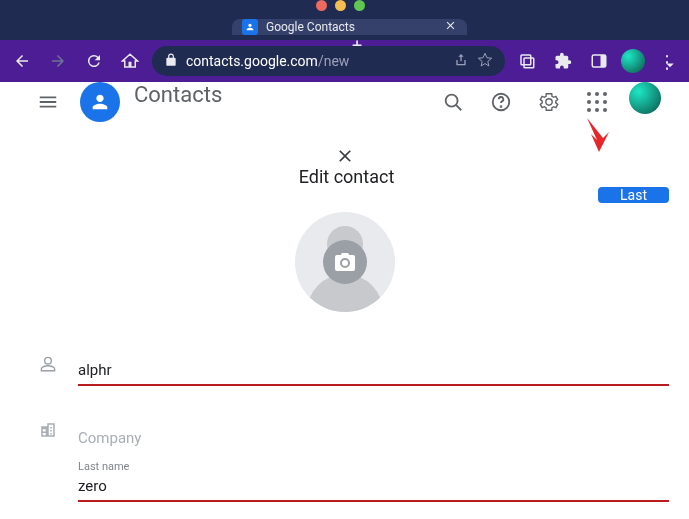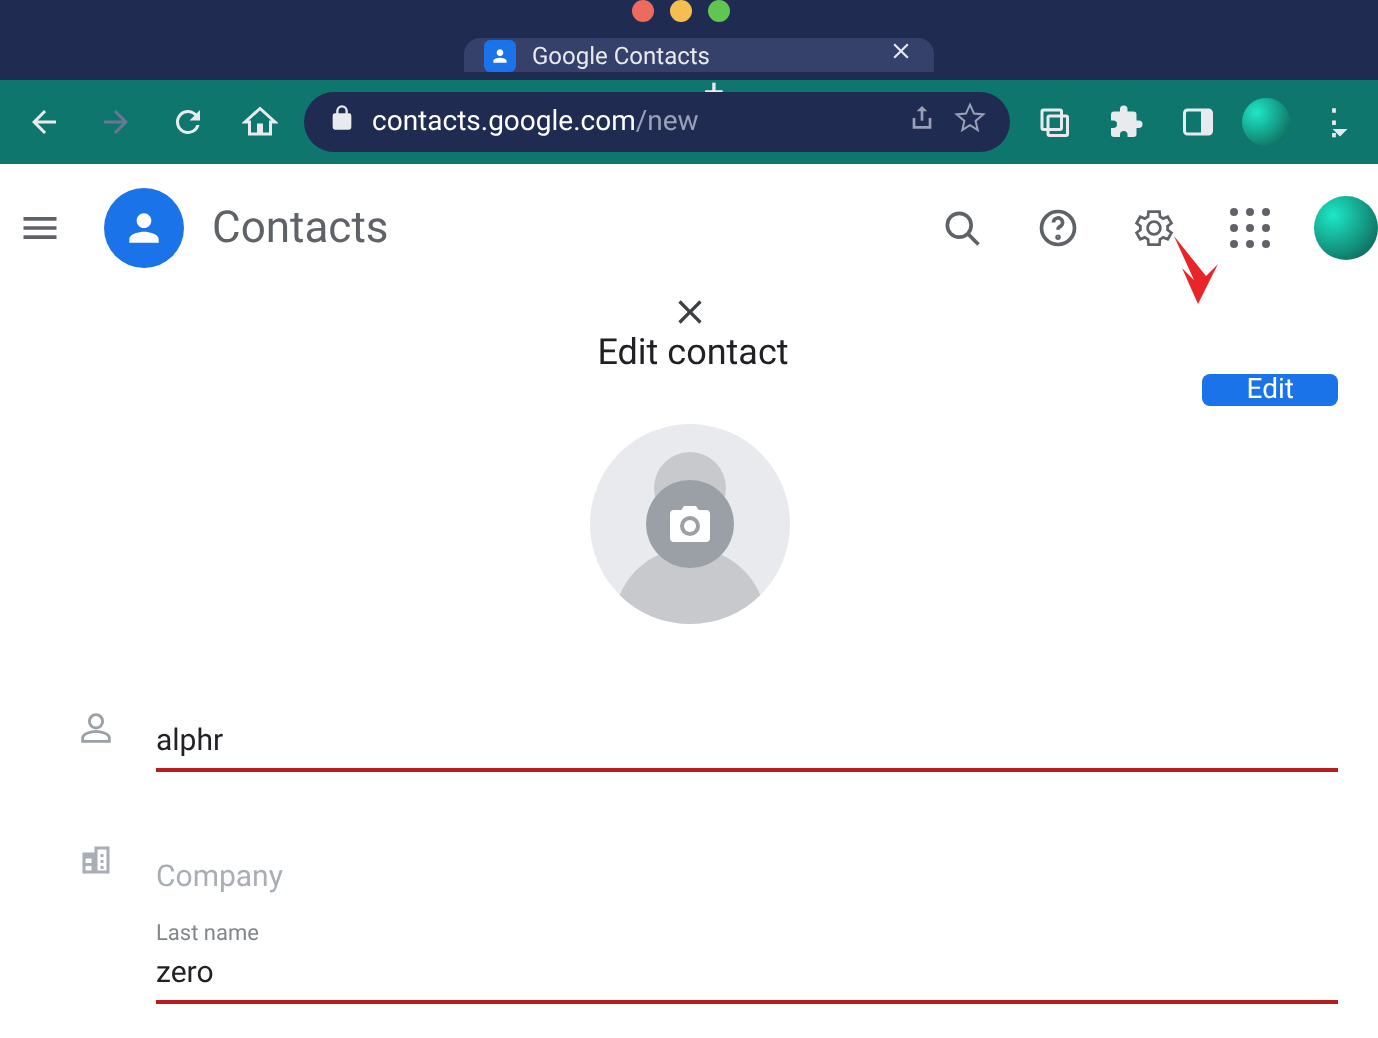--- a/index.html
+++ b/index.html
@@ -61,21 +61,21 @@
     font-size: 18px;
     cursor: pointer;
   }
   .tabs-dropdown {
     margin-left: auto;
     margin-right: 10px;
     color: #e8eaed;
   }
 
   .chrome-toolbar {
-    background: #0f766e;
+    background: #4c1d95;
     height: 42px;
     display: flex;
     align-items: center;
     padding: 0 8px;
     gap: 8px;
   }
   .nav-btn {
     width: 28px; height: 28px;
     display: flex; align-items: center; justify-content: center;
     color: #e8eaed;
@@ -107,22 +107,22 @@
   .profile-pic {
     width: 24px; height: 24px; border-radius: 50%;
     background: radial-gradient(circle at 30% 30%, #1ee8c7, #0a5247);
   }
   .kebab { color: #e8eaed; font-size: 18px; }
 
   
   .app-header {
     height: 64px;
     display: flex;
-    align-items: center;
-    padding: 0 0;
+    align-items: flex-start;
+    padding: 0 28px;
     gap: 8px;
     border-bottom: none;
   }
   .menu-btn {
     width: 40px; height: 40px;
     display: flex; align-items: center; justify-content: center;
     color: #5f6368;
     cursor: pointer;
     border-radius: 50%;
   }
@@ -446,21 +446,21 @@
   <div class="header-avatar"></div>
 </div>
 
 <div class="edit-bar">
   <div class="close-btn">
     <svg viewBox="0 0 24 24">
         <path d="M19 6.41 17.59 5 12 10.59 6.41 5 5 6.41 10.59 12 5 17.59 6.41 19 12 13.41 17.59 19 19 17.59 13.41 12z"></path>
       </svg>
   </div>
   <div class="edit-title">Edit contact</div>
-  <button class="save-btn">Edit</button>
+  <button class="save-btn">Last</button>
   <div class="red-arrow">
     <svg viewBox="0 0 30 38">
         <path d="M6 2 L22 22 L28 16 L18 36 L10 18 L16 24 Z" fill="#e8262a"></path>
       </svg>
   </div>
 </div>
 
 <div class="content">
   <div class="avatar-section">
     <div class="avatar-placeholder">

